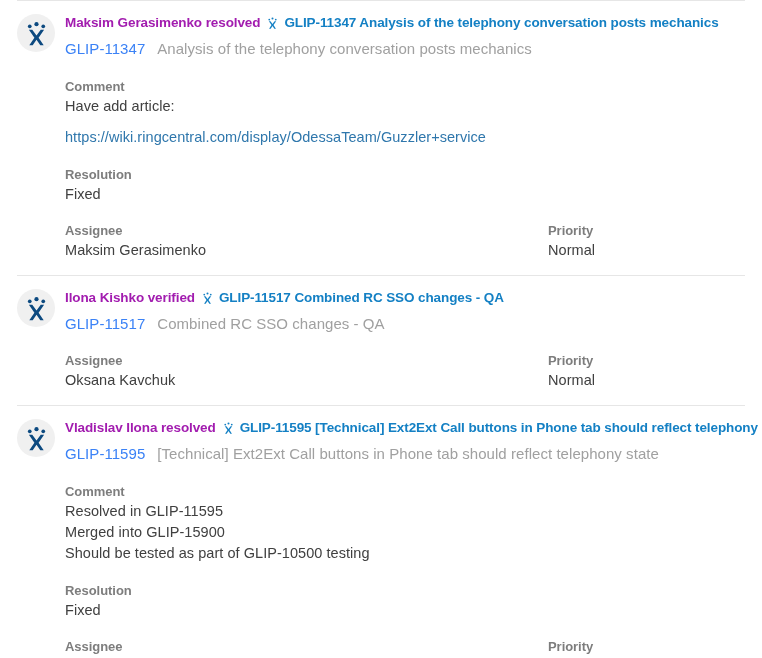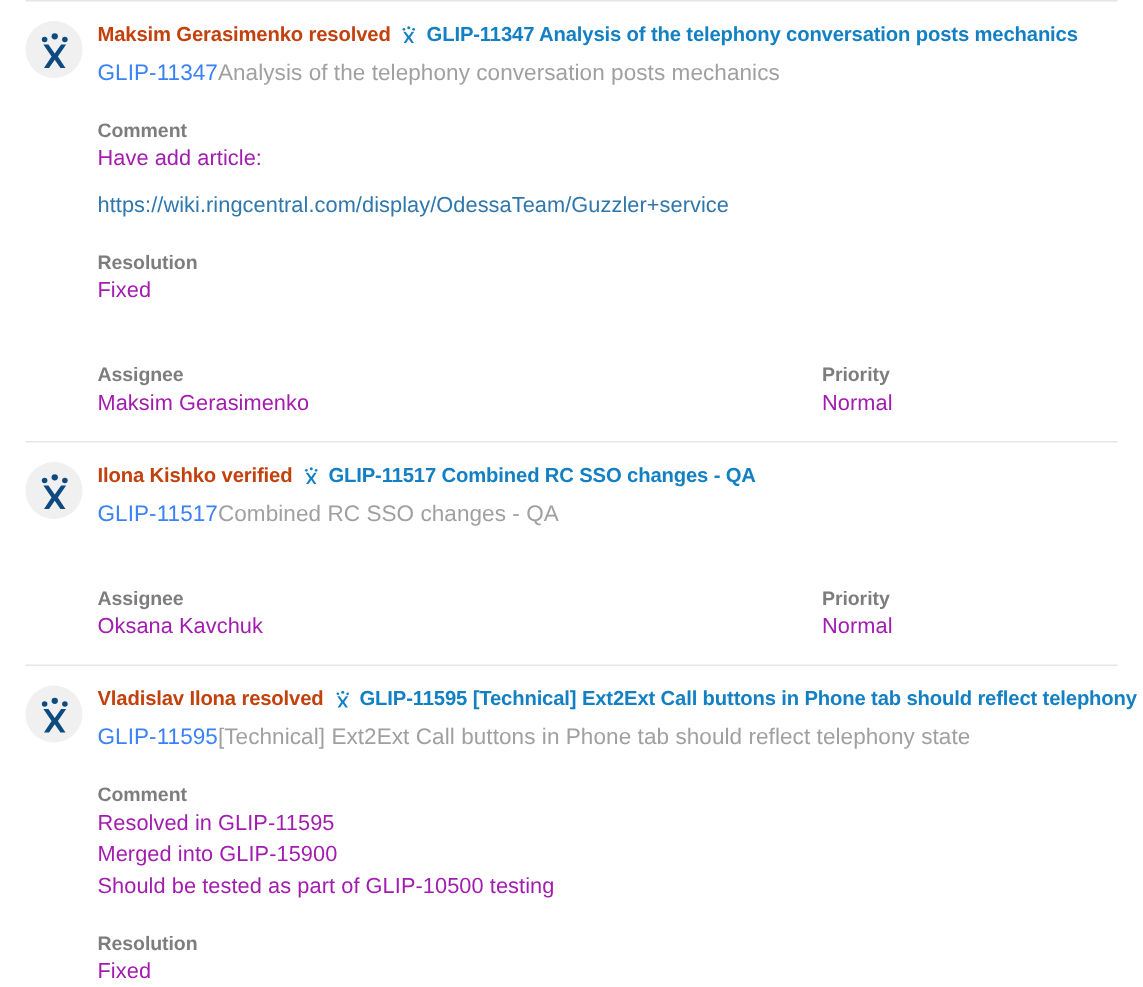--- a/index.html
+++ b/index.html
@@ -62,21 +62,21 @@
   .head-line {
     font-size: 13.5px;
     line-height: 19px;
     font-weight: bold;
     color: #8e8e8e;
     white-space: nowrap;
     display: flex;
     align-items: center;
     letter-spacing: -0.1px;
   }
-  .actor { color: #c2410c; font-weight: bold; }
+  .actor { color: #a21caf; font-weight: bold; }
   .inline-logo {
     display: inline-flex;
     align-items: center;
     margin: 0 5px 0 6px;
     position: relative;
     top: 0px;
   }
   .head-link {
     color: #1480c4;
     font-weight: bold;
@@ -91,48 +91,48 @@
     margin-top: 6px;
     color: #9a9a9a;
     white-space: nowrap;
     letter-spacing: 0.05px;
   }
   .issue-key {
     color: #3b82f6;
     text-decoration: none;
     cursor: pointer;
   }
-  .issue-summary { color: #a0a0a0; margin-left: 0; text-align: right; }
+  .issue-summary { color: #a0a0a0; margin-left: 12px; text-align: right; }
 
   
   .section { margin-top: 17px; }
   .field-label {
     font-size: 13px;
     line-height: 19px;
     font-weight: bold;
     color: #7d7d7d;
     letter-spacing: -0.05px;
   }
   .field-value {
     font-size: 14.5px;
     line-height: 21px;
-    color: #a21caf;
+    color: #404040;
     letter-spacing: 0.05px;
   }
   .field-value.link {
     color: #2f77ac;
     cursor: pointer;
     text-decoration: none;
     display: block;
   }
   .spacer-line { height: 10px; }
 
   .two-col {
     display: flex;
-    margin-top: 35px;
+    margin-top: 16px;
     align-items: center;
   }
   .col-left { flex: 0 0 483px; }
   .col-right { flex: 1 1 auto; }
 </style>
 </head>
 <body>
 
 <div class="feed">
 

